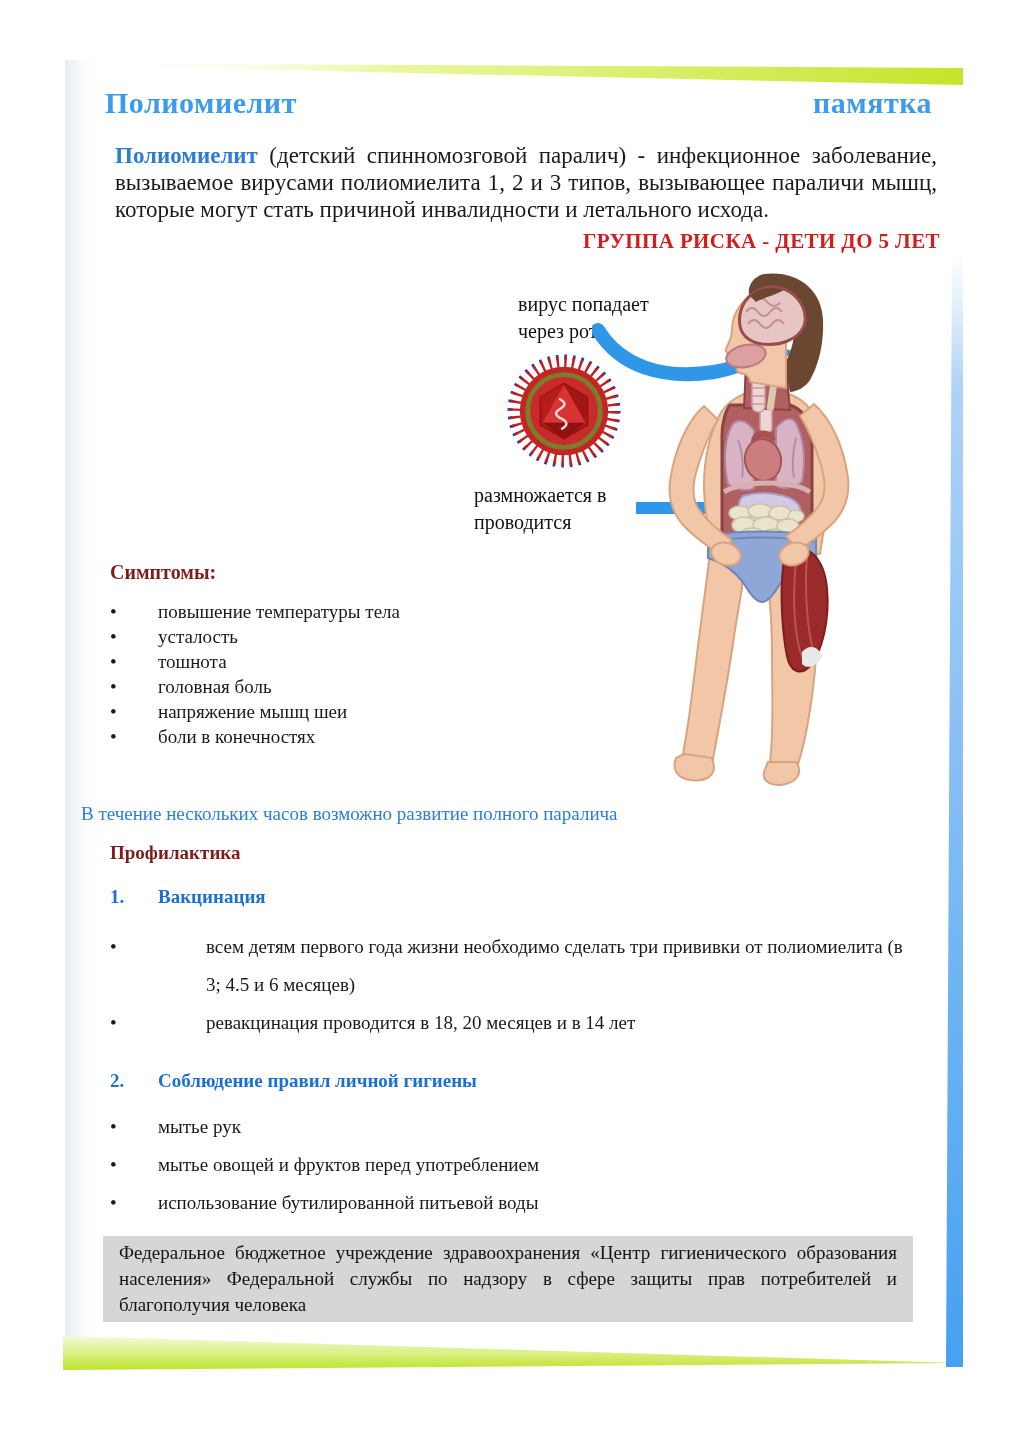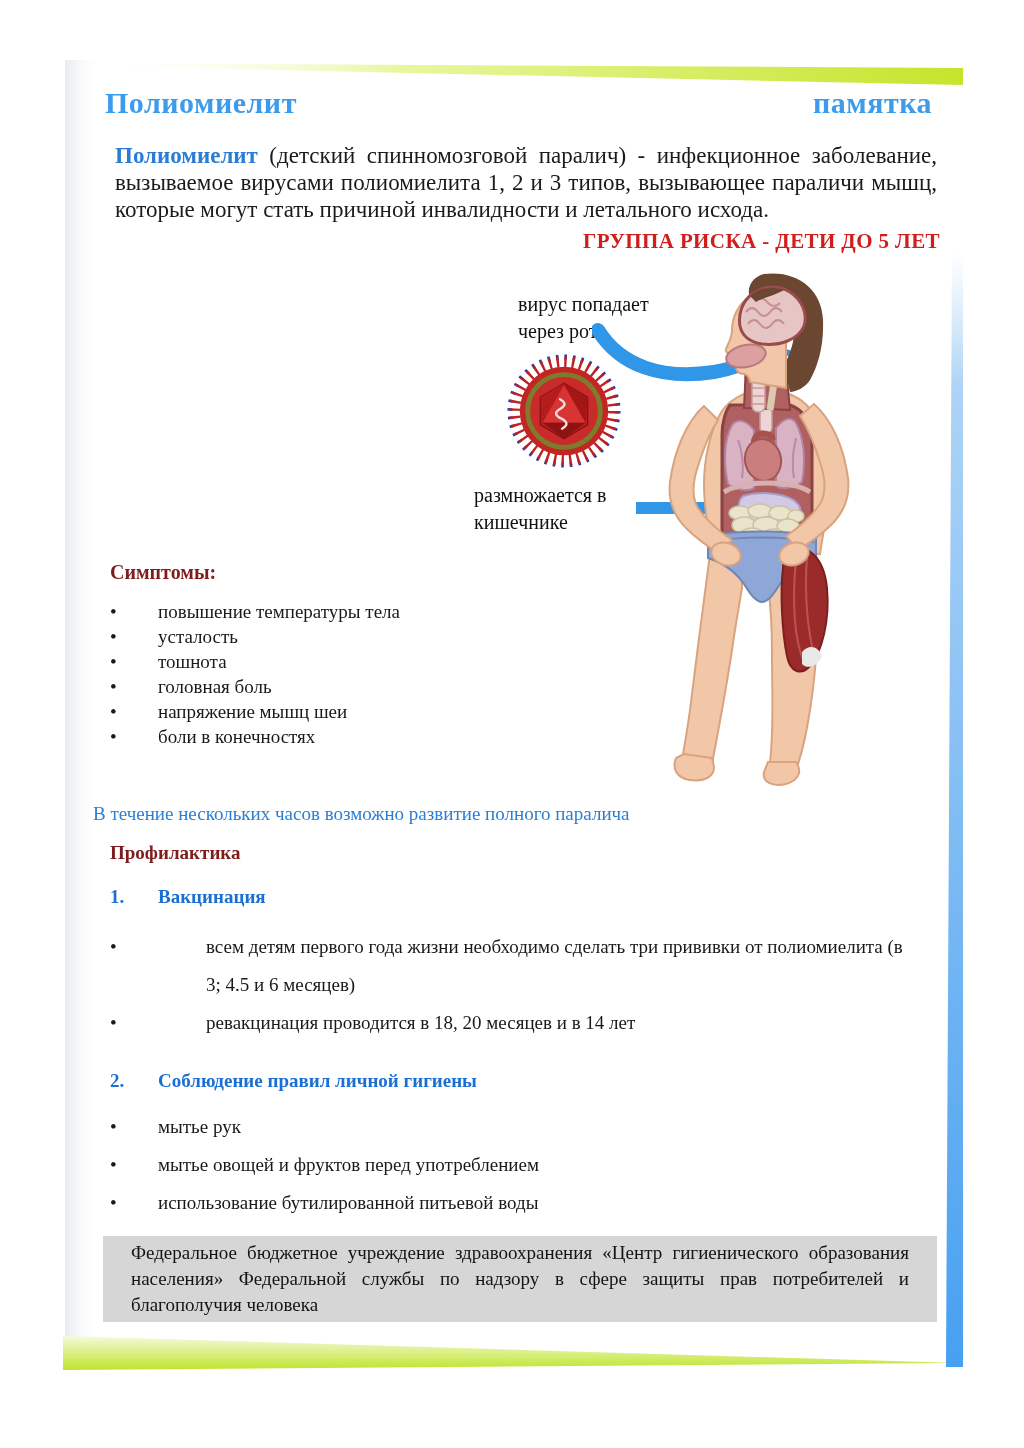--- a/index.html
+++ b/index.html
@@ -24,40 +24,40 @@
   .risk{
     right:84px;top:229px;font-size:21px;font-weight:bold;color:#d21d1d;letter-spacing:.4px;
   }
   
   .fig-label{font-size:20px;line-height:27px;color:#111;}
   .label-mouth{left:518px;top:291px;width:165px;}
   .label-intestine{left:474px;top:482px;width:172px;}
   
   .h-blue{font-size:20px;font-weight:bold;color:#7f1d1d;}
   .symptoms-heading{left:110px;top:561px;}
-  .paralysis{left:93px;top:803px;font-size:19px;color:#2a7fd4;}
+  .paralysis{left:81px;top:803px;font-size:19px;color:#2a7fd4;}
   .prevention-heading{left:110px;top:842px;font-size:19px;}
   .sec-heading{font-size:19px;font-weight:bold;color:#1b6fd2;display:flex;}
   .sec-heading .num{width:48px;flex:none;}
   .sec1-heading{left:110px;top:886px;}
   .sec2-heading{left:110px;top:1070px;}
   
   ul.bullet-list{list-style:none;margin:0;padding:0;}
   ul.bullet-list li{display:flex;font-size:19px;}
   ul.bullet-list .bullet{width:48px;flex:none;}
   .symptoms-list{left:110px;top:599px;width:520px;}
   .symptoms-list li{line-height:25px;}
   .wide-list li{line-height:38px;}
   .sec1-list{left:110px;top:928px;width:800px;}
   .sec1-list .li-text{width:752px;margin-left:48px;}
   .sec2-list{left:110px;top:1108px;width:800px;}
   
   .footer{
     left:103px;top:1236px;width:778px;background:#d6d6d6;
-    padding:4px 28px;font-size:19px;line-height:26px;text-align:justify;color:#141414;
+    padding:4px 16px;font-size:19px;line-height:26px;text-align:justify;color:#141414;
   }
 </style>
 </head>
 <body>
 
 <div id="page">
 
   <svg id="decor" width="1024" height="1448" aria-hidden="true">
     <defs>
       <linearGradient id="gTop" x1="0" y1="0" x2="1" y2="0">
@@ -88,21 +88,21 @@
   <div class="abs title-row">
     <span>Полиомиелит</span>
     <span>памятка</span>
   </div>
 
   <p class="abs intro" style="margin:0"><span class="lead">Полиомиелит</span><span> (детский спинномозговой паралич) -  инфекционное заболевание, вызываемое вирусами полиомиелита 1, 2 и 3 типов, вызывающее параличи мышц, которые могут стать причиной инвалидности и летального исхода.</span></p>
 
   <div class="abs risk">ГРУППА РИСКА - ДЕТИ ДО 5 ЛЕТ</div>
 
   <div class="abs fig-label label-mouth">вирус попадает через рот</div>
-  <div class="abs fig-label label-intestine">размножается в кишечнике</div>
+  <div class="abs fig-label label-intestine">размножается в проводится</div>
 
   <svg class="abs" style="left:505px;top:352px" width="118" height="118" viewBox="0 0 120 120">
     <circle cx="60" cy="60" r="55" fill="none" stroke="#2a3bb0" stroke-width="5" stroke-dasharray="2.6 6.04"></circle>
     <circle cx="60" cy="60" r="50" fill="none" stroke="#bf2020" stroke-width="11" stroke-dasharray="2.5 5.35"></circle>
     <circle cx="60" cy="60" r="45" fill="#c32424"></circle>
     <circle cx="60" cy="60" r="37" fill="#c92a2a" stroke="#7c7c2c" stroke-width="5"></circle>
     <polygon points="60,32 84,46 84,74 60,88 36,74 36,46" fill="#c11c1c" stroke="#8e1111" stroke-width="1.5"></polygon>
     <polygon points="60,34 82,72 38,72" fill="#d83434"></polygon>
     <polygon points="60,32 84,46 82,72" fill="#a31616"></polygon>
     <polygon points="36,46 60,32 38,72" fill="#b51d1d"></polygon>

